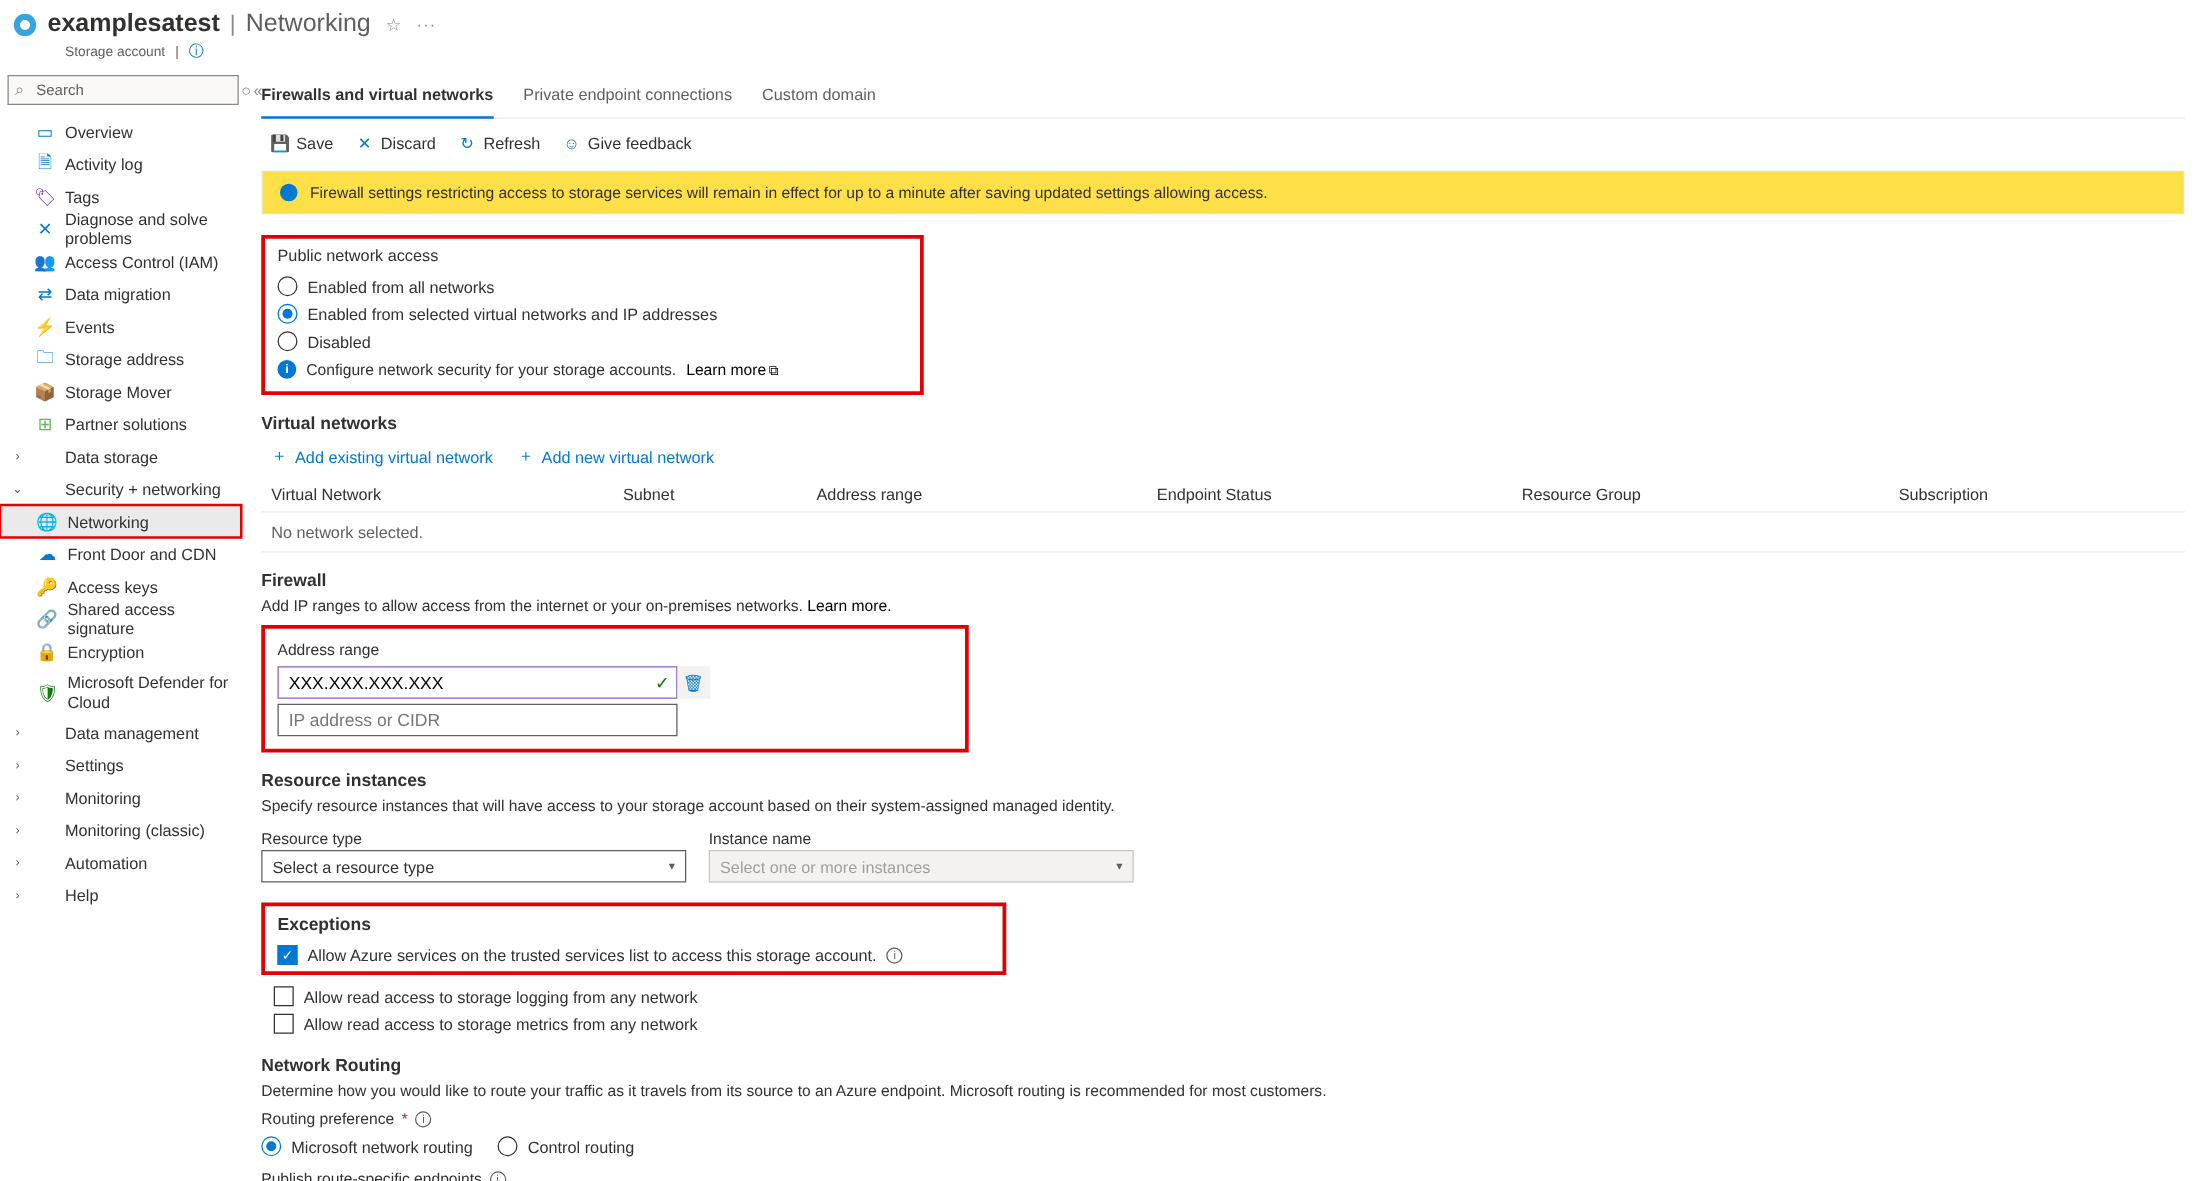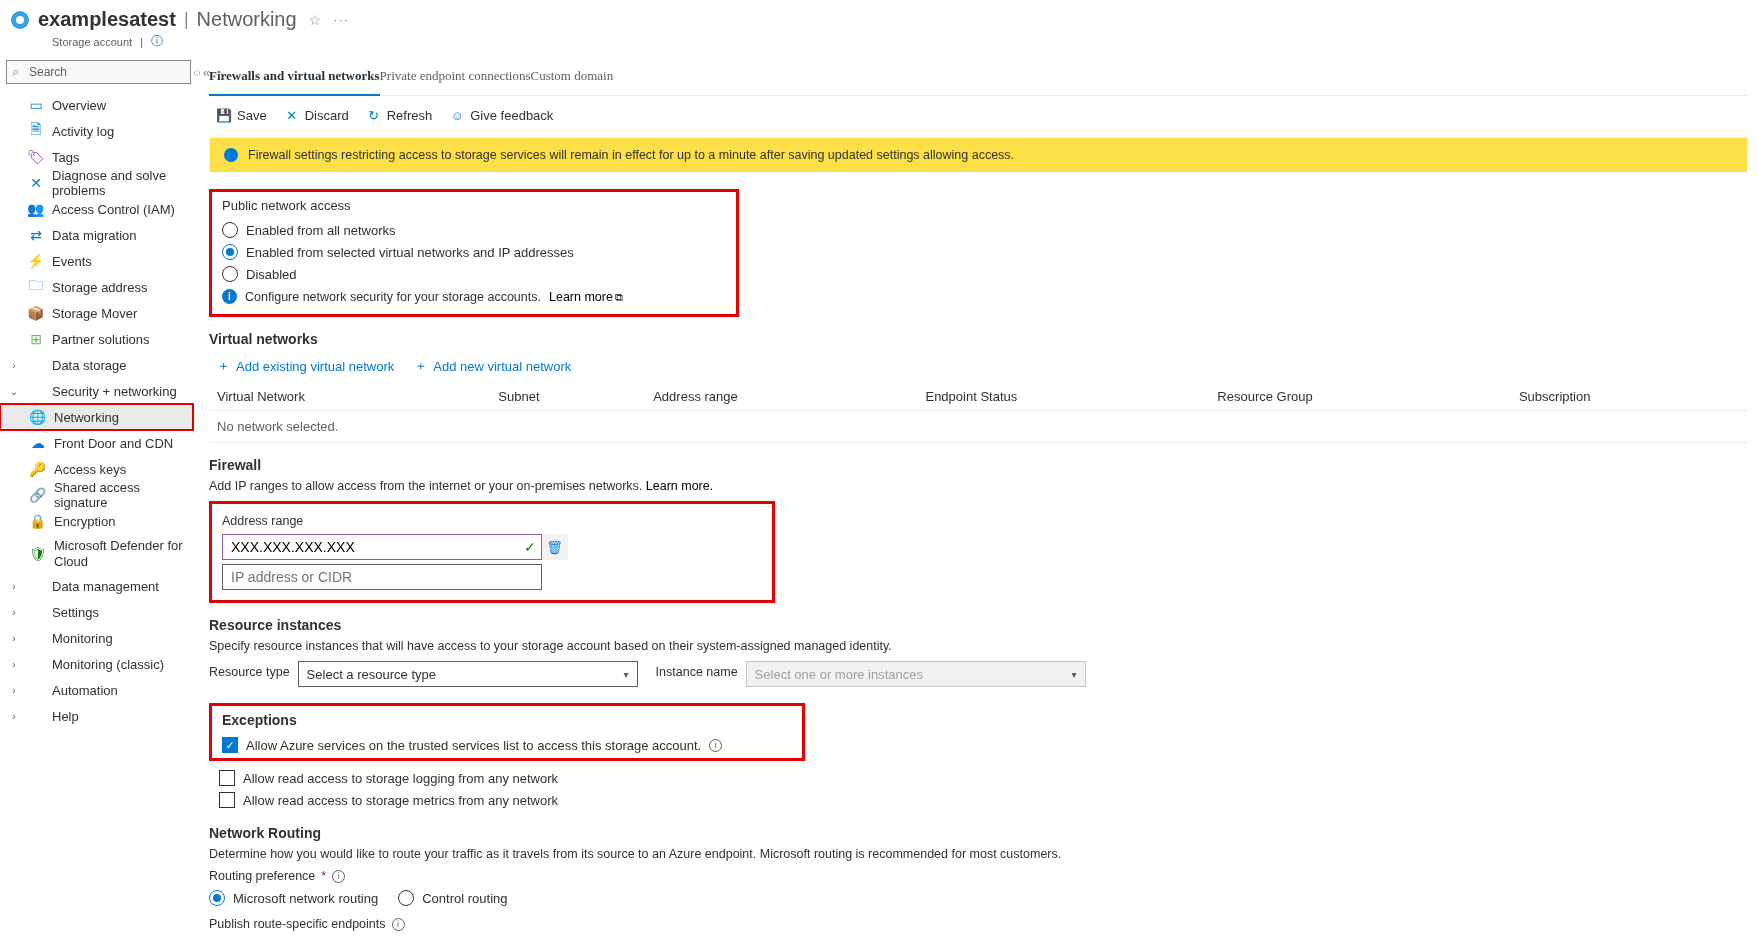--- a/index.html
+++ b/index.html
@@ -29,21 +29,21 @@
 
 
 .nav { list-style:none; }
 .nav li { display:flex; align-items:center; gap:8px; padding: 4px 8px; font-size:13px; cursor:pointer; height:26px;}
 .nav li.child { padding-left: 30px; }
 .nav li.selected { background:#eaeaea; outline: 2px solid #e40000; outline-offset: -1px;}
 .nav .ico { width:16px; height:16px; display:flex; align-items:center; justify-content:center; font-size:14px; flex-shrink:0;}
 .nav .chev { width:12px; color:#605e5c; font-size:10px; text-align:center; flex-shrink:0;}
 
 
-.tabs { display:flex; border-bottom: 1px solid #edebe9; margin-bottom:8px; padding-top:6px;font-family:Liberation Serif, serif;}
+.tabs { display:flex; gap:24px; border-bottom: 1px solid #edebe9; margin-bottom:8px; padding-top:6px;}
 .tab { padding: 6px 0 10px 0; font-size:13px; color:#605e5c; cursor:pointer; border-bottom: 2px solid transparent; margin-bottom:-1px;}
 .tab.active { color:#323130; border-bottom-color:#0078d4; font-weight:600;}
 
 
 .toolbar { display:flex; gap:18px; padding:4px 0 14px 8px;}
 .tbtn { display:flex; align-items:center; gap:6px; font-size:13px; color:#323130; cursor:pointer;}
 .tbtn .ti { color:#0078d4; width:14px; height:14px; display:flex; align-items:center; justify-content:center;}
 
 
 .banner { background:#fde047; border:1px solid #eff6fc; padding:10px 14px; display:flex; gap:10px; align-items:flex-start; font-size:12.5px; margin-bottom:16px;}
@@ -83,21 +83,21 @@
 
 .ip-row { display:flex; align-items:center; gap:6px; margin:4px 0;}
 .ipinput { width:320px; height:26px; border:1px solid #605e5c; padding:0 8px; font-size:14px;}
 .ipinput.valid { border:1px solid #8760b6;}
 .okmark { margin-left:-24px; color:#107c10; font-size:14px; pointer-events:none;}
 .delbtn { width:26px; height:26px; background:#f3f2f1; border:none; color:#0078d4; cursor:pointer; display:flex; align-items:center; justify-content:center;}
 .collabel { font-size:12.5px; padding:4px 8px 2px 0;}
 
 
 .res-row { display:flex; gap:18px; margin-top:4px;}
-.res-col { display:flex; flex-direction:row;}
+.res-col { display:flex; flex-direction:column;}
 .dropdown { width:340px; height:26px; border:1px solid #605e5c; background:#fff; display:flex; align-items:center; justify-content:space-between; padding:0 8px; font-size:13px; cursor:pointer;}
 .dropdown.disabled { background:#f3f2f1; color:#a19f9d; border-color:#c8c6c4; cursor:default;}
 .chev-d { font-size:10px; color:#605e5c;}
 
 </style>
 </head>
 <body>
 
 <div class="hdr">
   <span class="hdr-icon">

